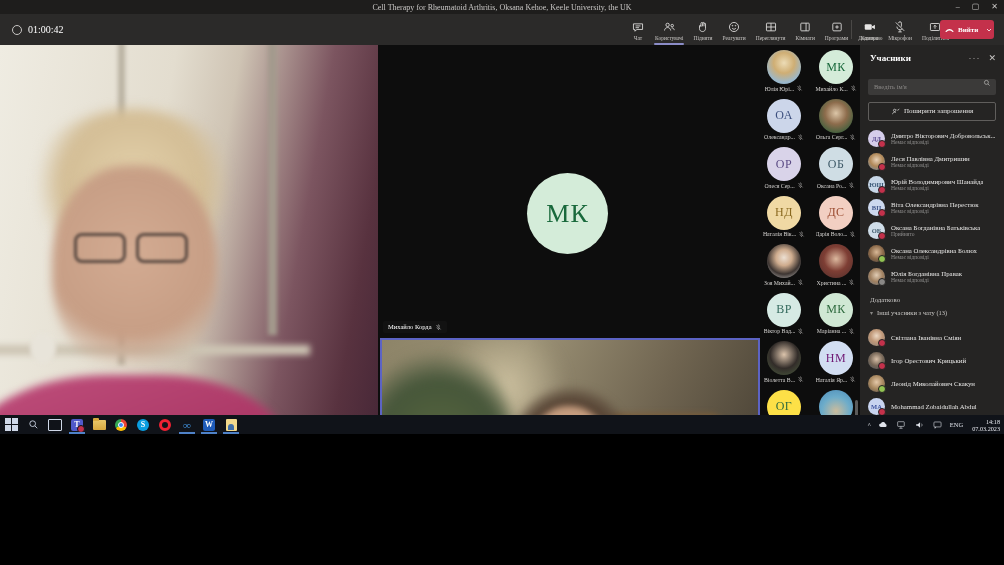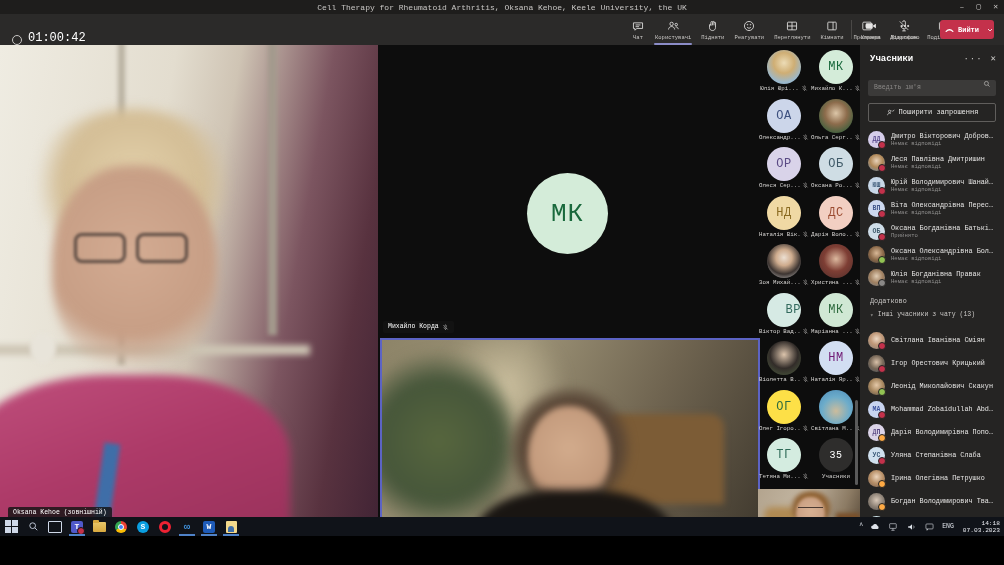--- a/index.html
+++ b/index.html
@@ -1,28 +1,28 @@
 <!DOCTYPE html>
 <html><head>
 <meta charset="utf-8">
 <style>
   html,body{margin:0;padding:0;background:#000;}
-  #app{position:relative;width:1004px;height:536px;overflow:hidden;background:#0c0c0c;
-       font-family:Liberation Mono, monospace;-webkit-font-smoothing:antialiased;}
+  #app{position:relative;width:1004px;height:434px;overflow:hidden;background:#0c0c0c;
+       font-family:Liberation Serif, serif;-webkit-font-smoothing:antialiased;}
   svg{display:block}
 
   
   .titlebar{position:absolute;top:0;left:0;right:0;height:14px;background:#1e1d1c;display:flex;align-items:center;justify-content:center;z-index:30}
   .titlebar .title{font-size:8px;color:#c8c6c4;white-space:nowrap}
   .win-controls{position:absolute;right:6px;top:0;height:14px;display:flex;gap:12px;align-items:center;color:#c8c6c4;font-size:8px}
   .win-controls span{cursor:default;line-height:14px}
 
   
   .toolbar{position:absolute;top:14px;left:0;right:0;height:31px;background:#2b2a29;z-index:30}
-  .timer{position:absolute;left:12px;top:0;height:31px;display:flex;align-items:flex-end;gap:6px;color:#fff;font-size:12px}
+  .timer{position:absolute;left:12px;top:0;height:31px;display:flex;align-items:center;gap:6px;color:#fff;font-size:10px}
   .timer-icon{width:8px;height:8px;border:1px solid #c8c6c4;border-radius:50%}
   .tab-group{position:absolute;left:626px;top:1px;display:flex;height:30px}
   .tab{display:flex;flex-direction:column;align-items:center;justify-content:center;gap:1px;padding:0 5px;position:relative;cursor:pointer}
   .tab .lbl{font-size:5.5px;color:#c8c6c4;white-space:nowrap}
   .tab svg{stroke:#e6e5e4;fill:none;stroke-width:1.2}
   .tab.active::after{content:"";position:absolute;left:4px;right:4px;bottom:0;height:2px;background:#8b8cc7;border-radius:2px}
   .toolbar .sep{position:absolute;left:851px;top:6px;width:1px;height:19px;background:#4a4846}
   .device-group{position:absolute;left:856px;top:1px;display:flex;height:30px}
   .leave-btn{position:absolute;left:940px;top:6px;width:54px;height:19px;background:#c4314b;border-radius:3px;display:flex;align-items:center;cursor:pointer}
   .leave-btn .leave-main{display:flex;align-items:center;gap:3px;padding:0 4px;flex:1}
@@ -434,21 +434,21 @@
           <span class="t-label">
             <span class="t-name">Христина ...</span>
             <svg class="t-mic" width="7" height="7" viewBox="0 0 20 20">
               <path d="M8 4.5a2 2 0 0 1 4 0v4a2 2 0 0 1-.6 1.4M5.5 9.5a4.5 4.5 0 0 0 7.6 3.2M10 14.5V17" fill="none" stroke="#b8b6b4" stroke-width="1.6"></path>
               <path d="M4 3.5l12 12" stroke="#b8b6b4" stroke-width="1.6" fill="none"></path>
             </svg>
           </span>
         </div>
 
         <div class="thumb">
-          <span class="t-avatar" style="background: rgb(214, 234, 228); justify-content: flex-end;">
+          <span class="t-avatar" style="background: rgb(214, 234, 228);">
             <span class="t-initials" style="color: rgb(51, 105, 93);">ВР</span>
           </span>
           <span class="t-label">
             <span class="t-name">Віктор Вад...</span>
             <svg class="t-mic" width="7" height="7" viewBox="0 0 20 20">
               <path d="M8 4.5a2 2 0 0 1 4 0v4a2 2 0 0 1-.6 1.4M5.5 9.5a4.5 4.5 0 0 0 7.6 3.2M10 14.5V17" fill="none" stroke="#b8b6b4" stroke-width="1.6"></path>
               <path d="M4 3.5l12 12" stroke="#b8b6b4" stroke-width="1.6" fill="none"></path>
             </svg>
           </span>
         </div>

